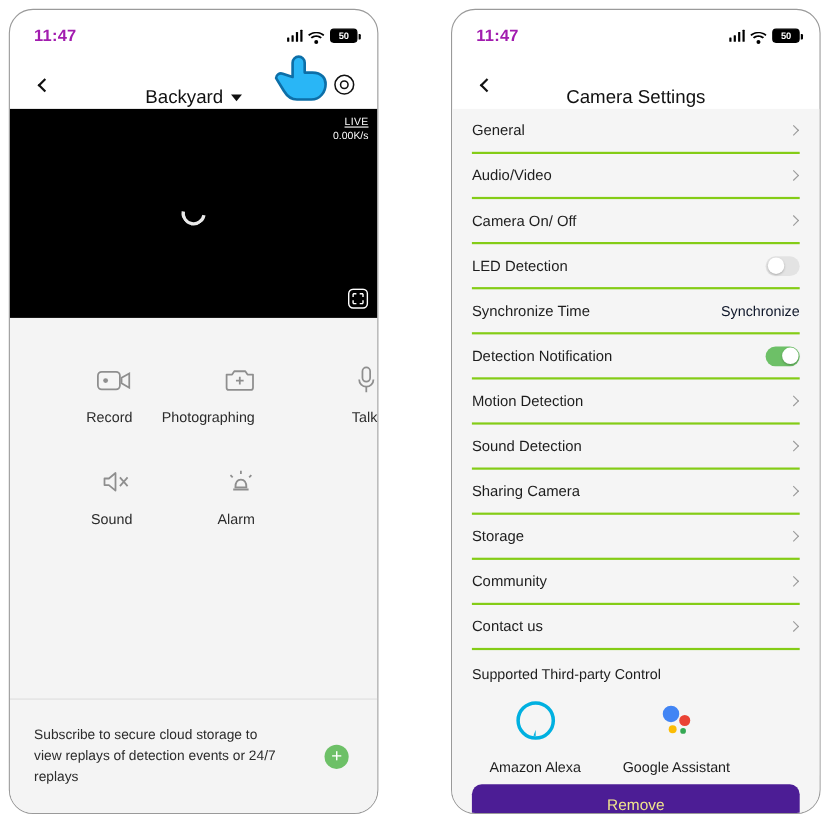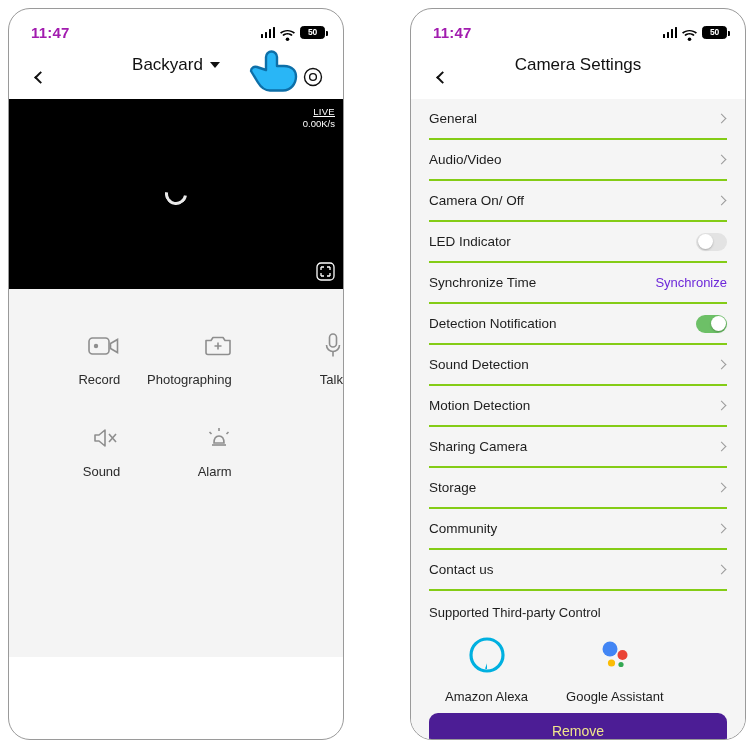--- a/index.html
+++ b/index.html
@@ -62,21 +62,21 @@
   }
   .battery span {
     font-size: 8.5px; color: #fff; font-weight: bold;
     letter-spacing: -0.3px;
     text-align: center;
   }
 
   
   .navbar {
     height: 44px; position: relative;
-    display: flex; align-items: flex-start; justify-content: center;
+    display: flex; align-items: flex-end; justify-content: center;
   }
   .nav-back {
     position: absolute; left: 14px; top: 0; height: 44px;
     width: 34px; display: flex; align-items: center; justify-content: center;
     cursor: pointer;
   }
   .chev-left {
     width: 9px; height: 9px;
     border-left: 2px solid #111; border-bottom: 2px solid #111;
     transform: rotate(45deg);
@@ -194,21 +194,21 @@
     cursor: pointer;
   }
   .row .label { flex: 1; }
   .chev-right {
     width: 7px; height: 7px;
     border-right: 1.8px solid #9a9a9a; border-top: 1.8px solid #9a9a9a;
     transform: rotate(45deg);
     margin-right: 2px;
   }
   .row .action-link {
-    color: #6d28d9; font-size: 13px;
+    color: #0f172a; font-size: 13px;
   }
   .toggle {
     width: 31px; height: 18px; border-radius: 10px;
     background: #e3e3e3; position: relative; cursor: pointer;
   }
   .toggle.on { background: #6dc067; }
   .toggle .knob {
     position: absolute; top: 1.5px; left: 1.5px;
     width: 15px; height: 15px; border-radius: 50%;
     background: #fff;
@@ -340,20 +340,24 @@
               <path d="M6 20h14" stroke="#8e8e8e" stroke-width="1.6"></path>
               <path d="M13 6V3M5.5 9L3.5 7M20.5 9l2-2" stroke="#8e8e8e" stroke-width="1.6"></path>
             </svg>
           </div>
           <div class="ctrl-label">Alarm</div>
         </div>
         <div class="ctrl"></div>
       </div>
     </div>
 
+    <div class="promo">
+      <div class="promo-text">Subscribe to secure cloud storage to view replays of detection events or 24/7 replays</div>
+      <div class="promo-plus">+</div>
+    </div>
 
     <div class="home-bar-wrap">
       
     </div>
   </div>
 
   <div class="hand">
     <svg width="54" height="48" viewBox="0 0 54 48">
       <path d="M3 22c0-3 3-5 6-4l9 3V8c0-3 2.5-5.5 5.5-5.5S29 5 29 8v9h7c4 0 7 1 9.5 3.5 2 2 2.5 4 2.5 7 0 7-5 14-13 14H22c-5 0-9-3-12-8L3 22z" fill="#29b6f6" stroke="#0d6fa8" stroke-width="2.4" stroke-linejoin="round"></path>
     </svg>
@@ -399,41 +403,41 @@
         </div>
         <div class="row">
           <span class="label">Audio/Video</span>
           <span class="chev-right"></span>
         </div>
         <div class="row">
           <span class="label">Camera On/ Off</span>
           <span class="chev-right"></span>
         </div>
         <div class="row">
-          <span class="label">LED Indicator</span>
+          <span class="label">LED Detection</span>
           <span class="toggle">
               <span class="knob"></span>
             </span>
         </div>
         <div class="row">
           <span class="label">Synchronize Time</span>
           <span class="action-link">Synchronize</span>
         </div>
         <div class="row">
           <span class="label">Detection Notification</span>
           <span class="toggle on">
               <span class="knob"></span>
             </span>
         </div>
         <div class="row">
+          <span class="label">Motion Detection</span>
+          <span class="chev-right"></span>
+        </div>
+        <div class="row">
           <span class="label">Sound Detection</span>
-          <span class="chev-right"></span>
-        </div>
-        <div class="row">
-          <span class="label">Motion Detection</span>
           <span class="chev-right"></span>
         </div>
         <div class="row">
           <span class="label">Sharing Camera</span>
           <span class="chev-right"></span>
         </div>
         <div class="row">
           <span class="label">Storage</span>
           <span class="chev-right"></span>
         </div>

